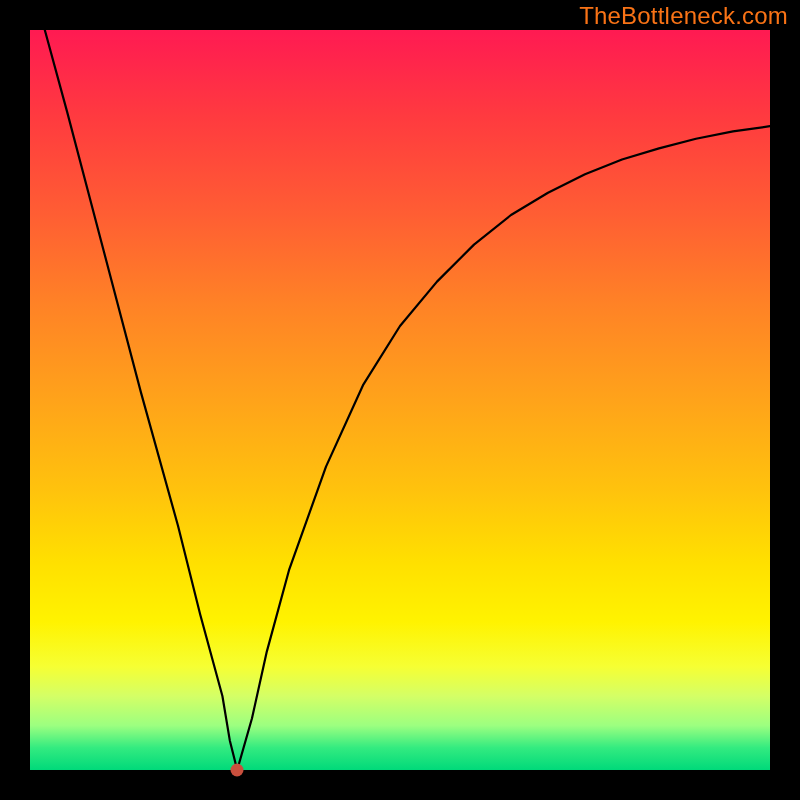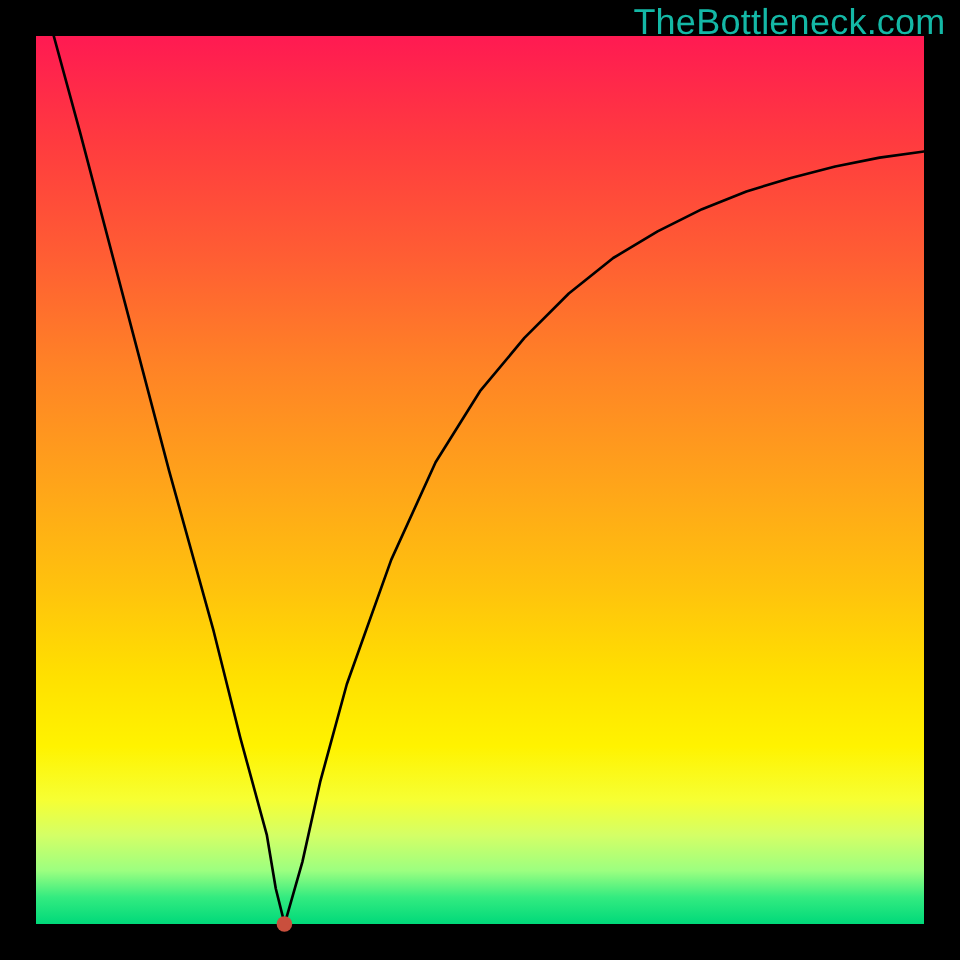--- a/index.html
+++ b/index.html
@@ -14,22 +14,22 @@
   .frame {
     position: relative;
     width: 800px;
     height: 800px;
     background: #000;
   }
   .watermark {
     position: absolute;
     top: 2px;
     right: 12px;
-    color: #14b8a6;
-    font-size: 30px;
+    color: #f97316;
+    font-size: 24px;
     font-weight: 500;
     font-family: Arial, sans-serif;
     letter-spacing: 0.2px;
   }
   .plot-area {
     position: absolute;
     left: 30px;
     top: 30px;
     width: 740px;
     height: 740px;

